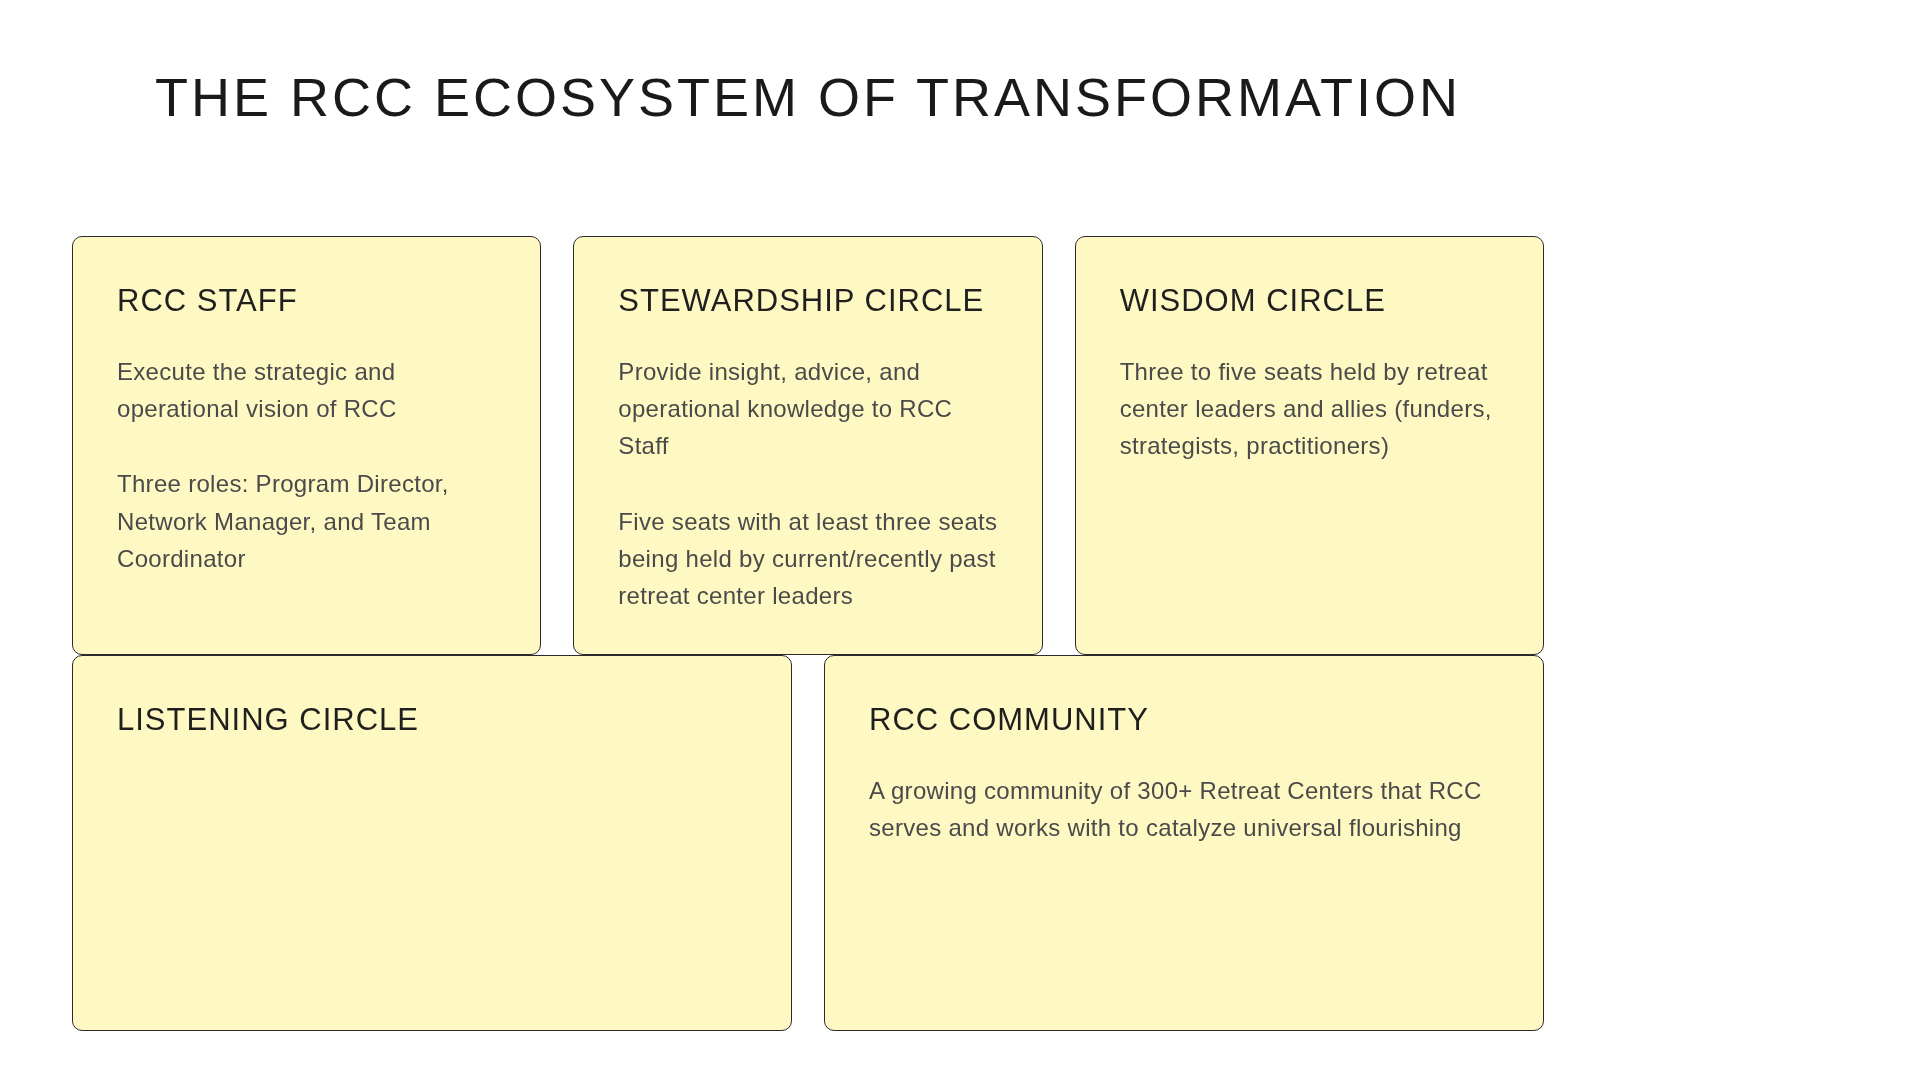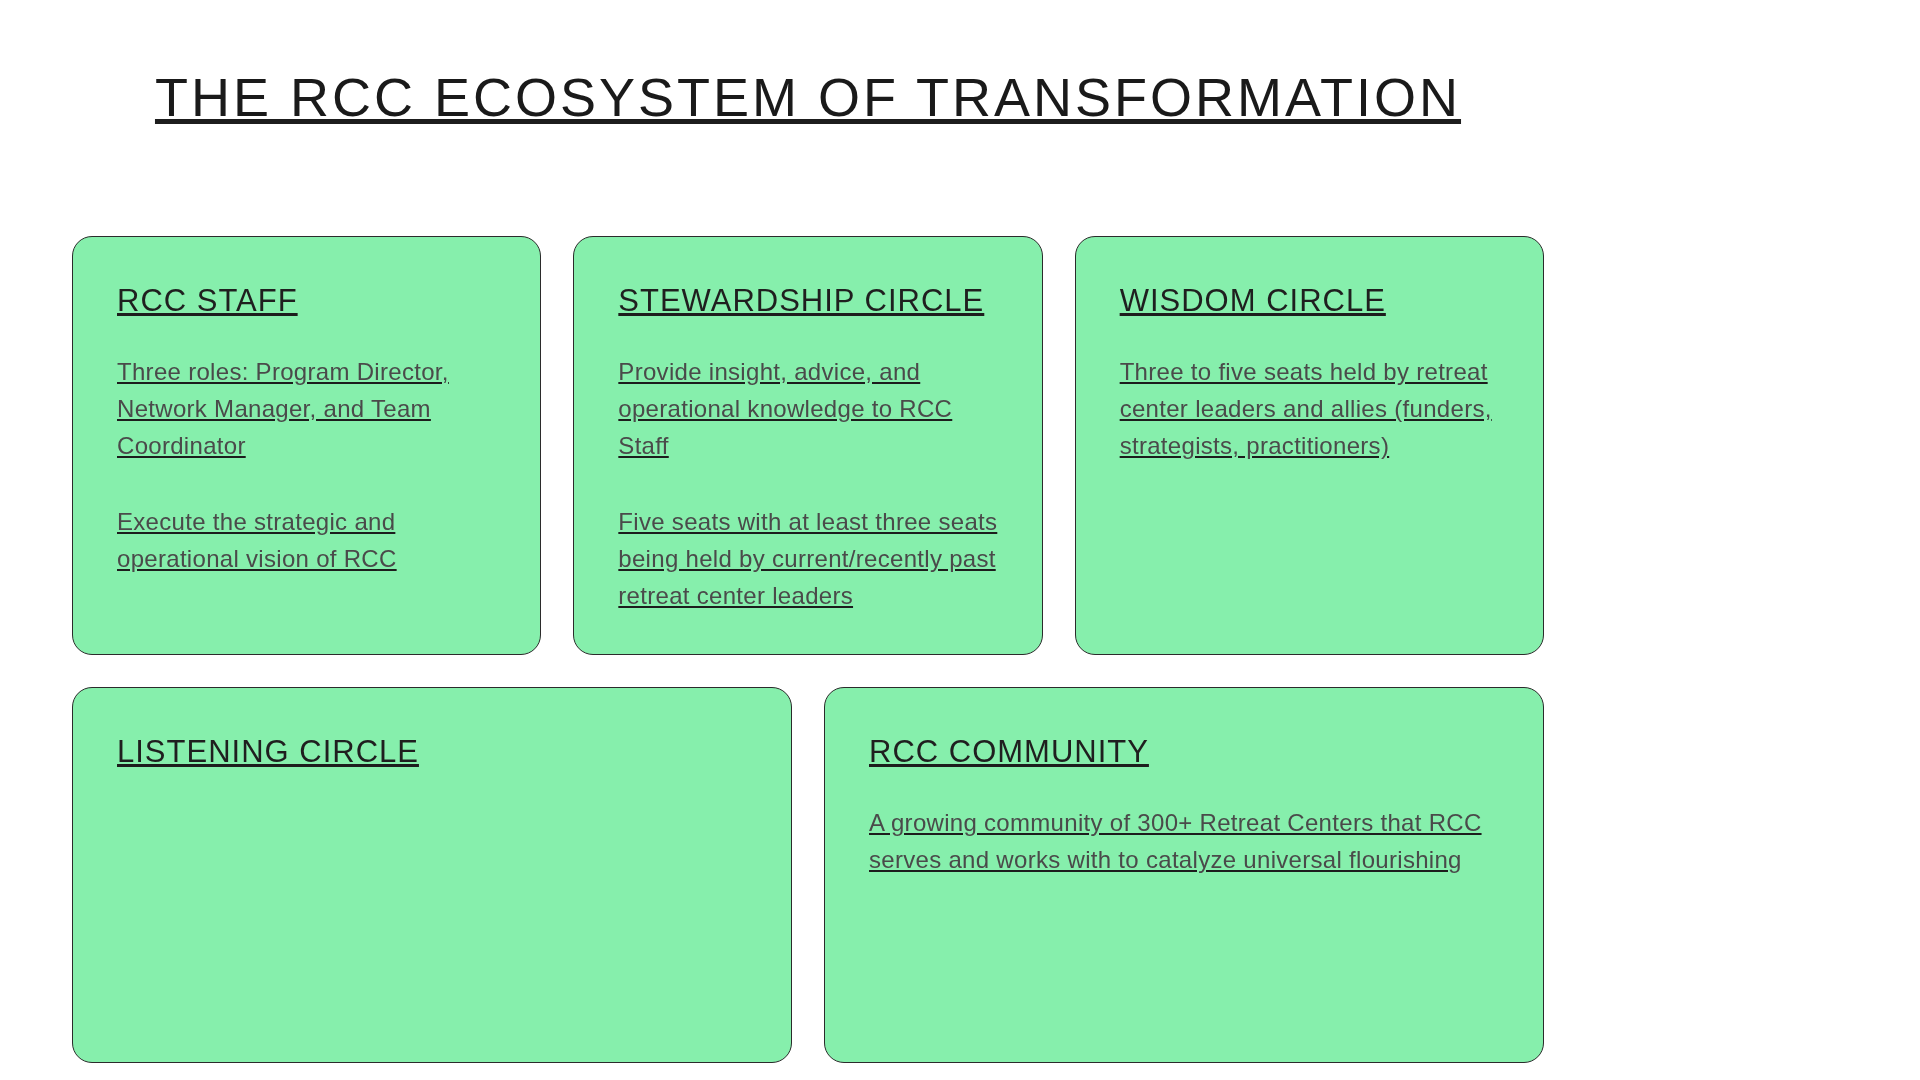--- a/index.html
+++ b/index.html
@@ -10,21 +10,20 @@
     background: #ffffff;
     font-family: "Liberation Sans", sans-serif;
     color: #1d1d1d;
     overflow: hidden;
   }
 
   .page {
     width: 1588px;
     height: 1080px;
     padding: 52px 44px 0 72px;
-    text-decoration: underline;
   }
 
   .page-title {
     text-align: center;
     font-size: 54px;
     font-weight: 300;
     letter-spacing: 3px;
     color: #1a1a1a;
     margin-top: 14px;
   }
@@ -36,28 +35,27 @@
   .row {
     display: grid;
     gap: 32px;
   }
 
   .row-1 {
     grid-template-columns: repeat(3, 1fr);
   }
 
   .row-2 {
-    margin-top: 32px;
     grid-template-columns: 1fr 1fr;
   }
 
   .card {
     border: 1.5px solid #2b2b2b;
-    border-radius: 20px;
-    background: #86efac;
+    border-radius: 10px;
+    background: #fef9c3;
     padding: 46px 44px 40px 44px;
   }
 
   .row-1 .card { min-height: 368px; }
   .row-2 .card { min-height: 376px; }
 
   .card-title {
     font-size: 31px;
     font-weight: 400;
     letter-spacing: 1px;
@@ -82,22 +80,22 @@
 <div class="page">
 
   <h1 class="page-title">THE RCC ECOSYSTEM OF TRANSFORMATION</h1>
 
   <div class="cards">
 
     <div class="row row-1">
 
       <div class="card">
         <div class="card-title">RCC STAFF</div>
+        <p class="card-paragraph">Execute the strategic and operational vision of RCC</p>
         <p class="card-paragraph">Three roles: Program Director, Network Manager, and Team Coordinator</p>
-        <p class="card-paragraph">Execute the strategic and operational vision of RCC</p>
       </div>
 
       <div class="card">
         <div class="card-title">STEWARDSHIP CIRCLE</div>
         <p class="card-paragraph">Provide insight, advice, and operational knowledge to RCC Staff</p>
         <p class="card-paragraph">Five seats with at least three seats being held by current/recently past retreat center leaders</p>
       </div>
 
       <div class="card">
         <div class="card-title">WISDOM CIRCLE</div>

